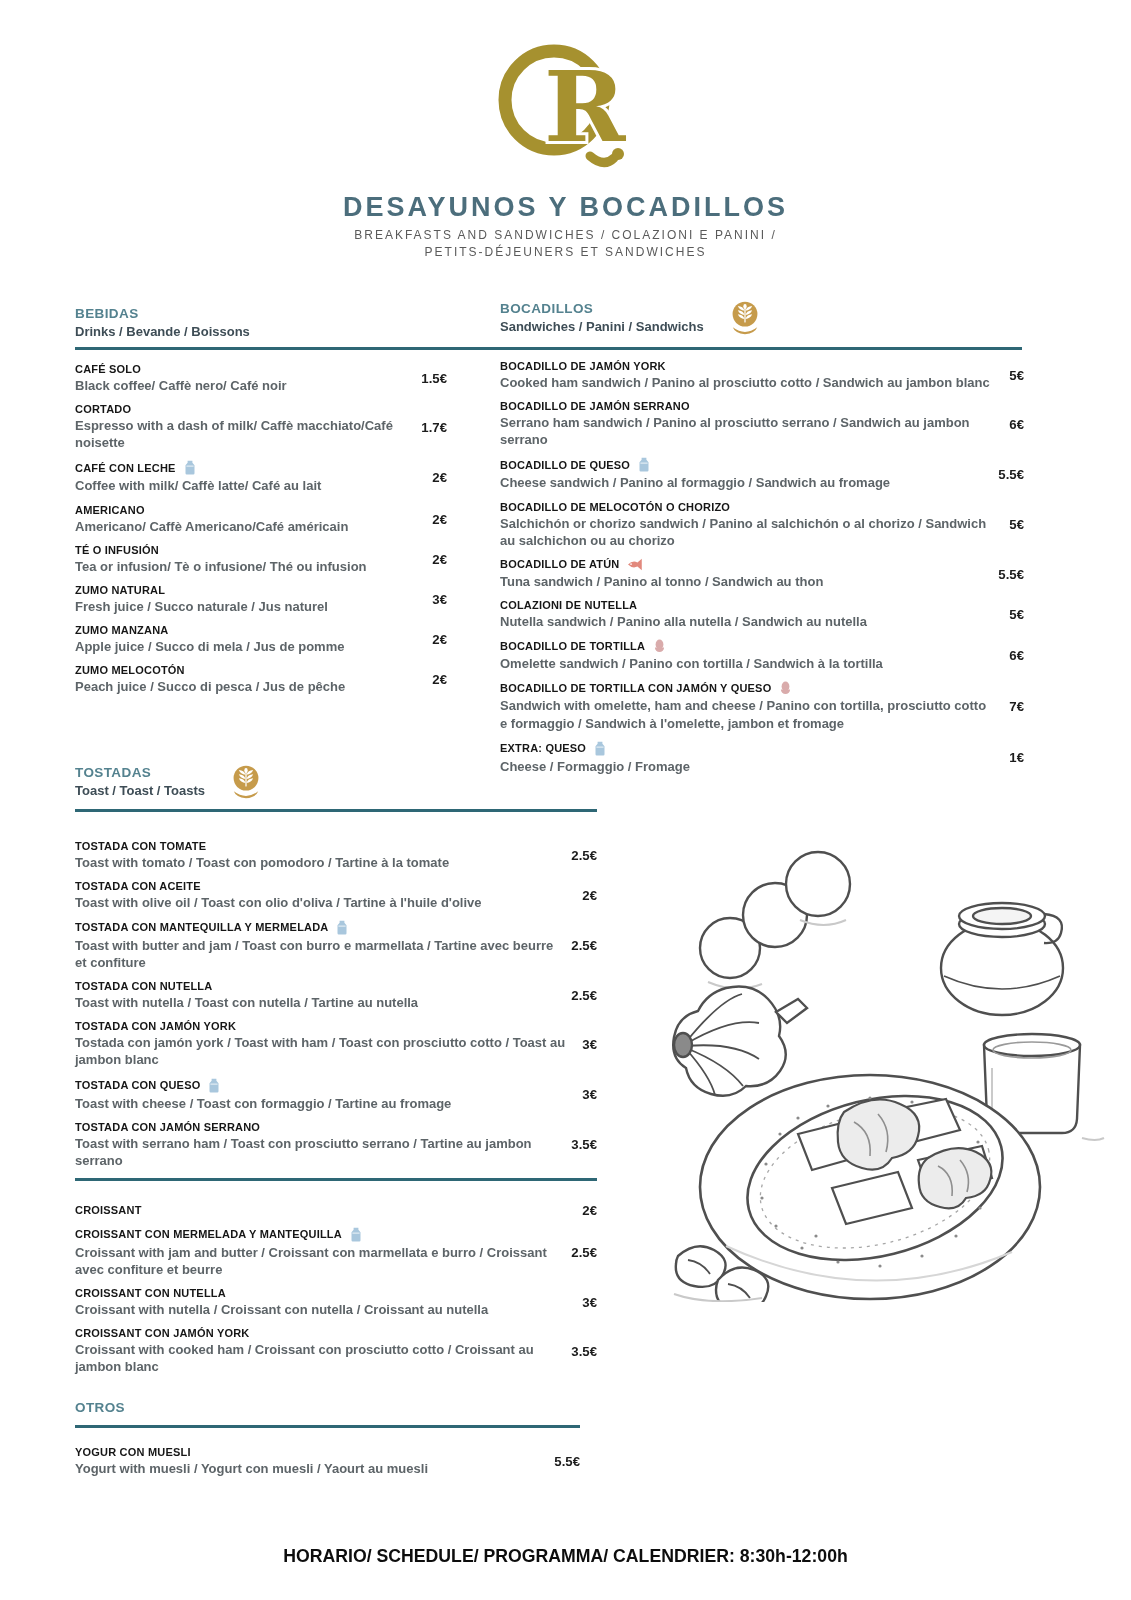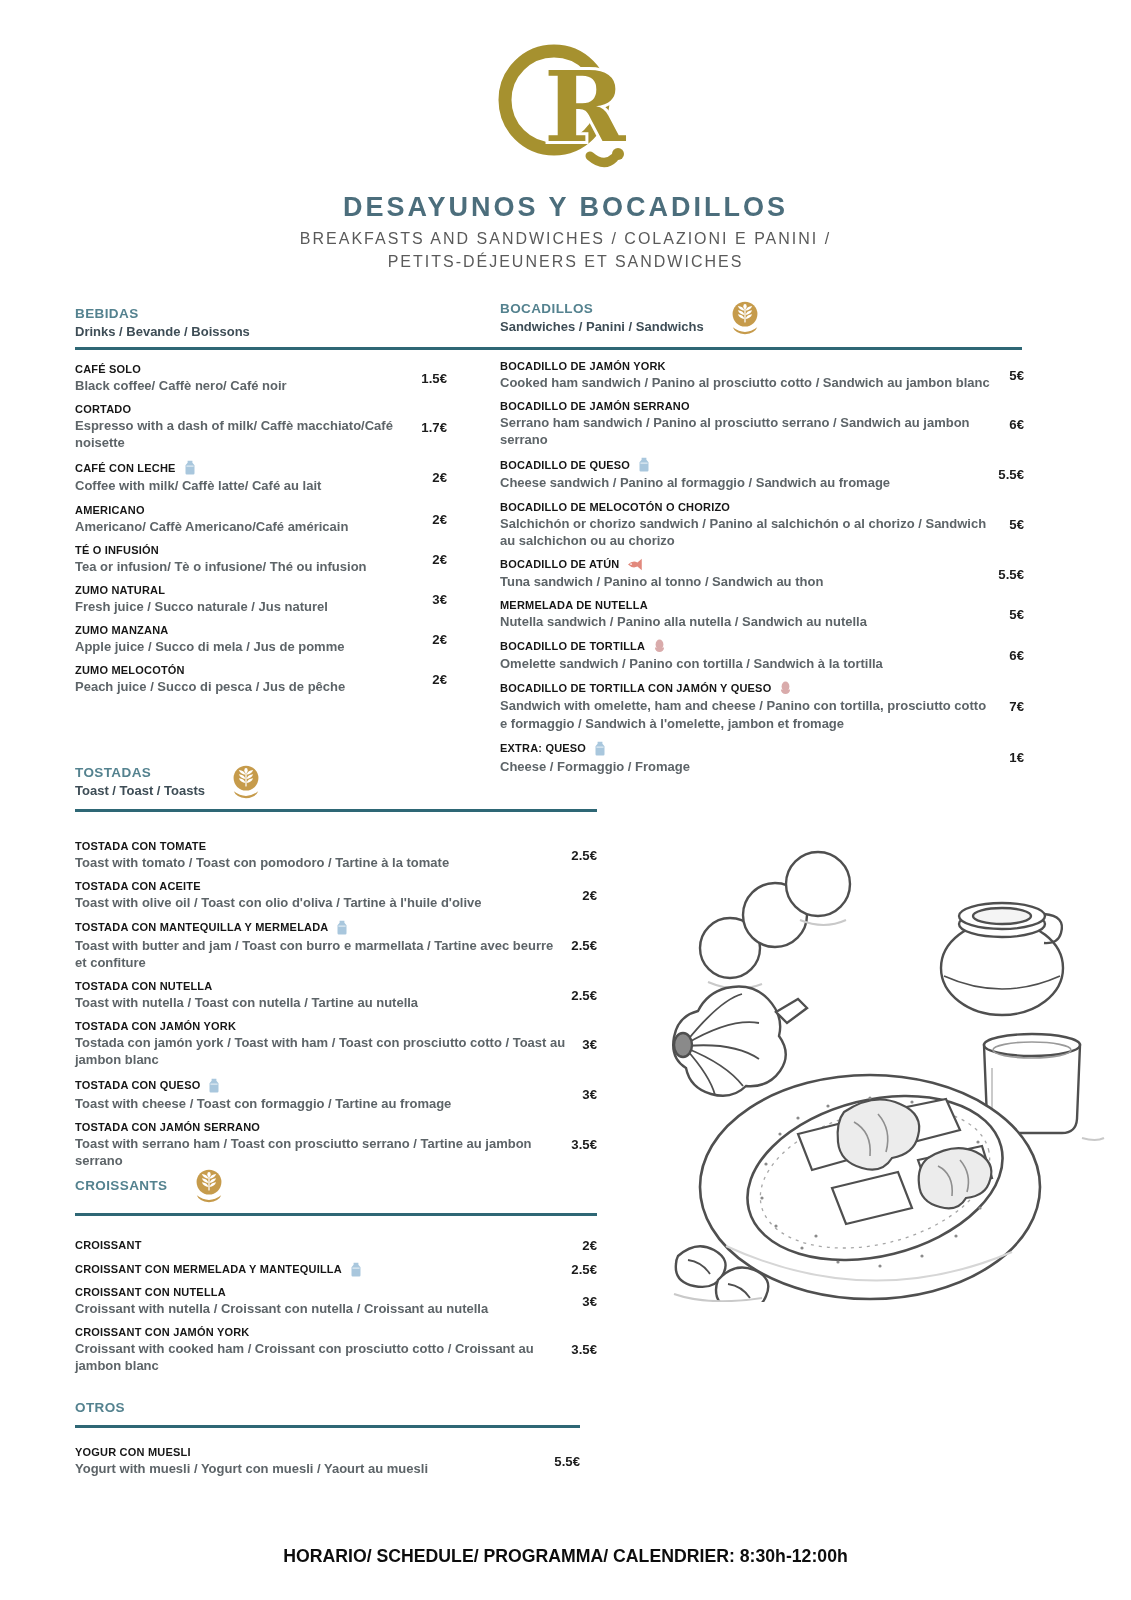--- a/index.html
+++ b/index.html
@@ -3,21 +3,21 @@
 <meta charset="utf-8">
 <style>
   html,body{margin:0;padding:0;background:#fff;}
   .page{position:relative;width:1131px;height:1600px;margin:0 auto;background:#ffffff;
         font-family:"Liberation Sans",sans-serif;overflow:hidden;}
 
   
   .masthead{position:absolute;top:38px;left:0;width:100%;text-align:center;}
   .logo-wrap{display:inline-block;}
   .menu-title{margin-top:12px;font-size:27px;font-weight:bold;letter-spacing:3px;color:#4c6e7c;}
-  .menu-subtitle{margin-top:4px;font-size:16px;letter-spacing:2px;color:#5a5a5a;line-height:1.45;}
+  .menu-subtitle{margin-top:4px;font-size:12px;letter-spacing:2px;color:#5a5a5a;line-height:1.45;}
 
   
   .sec-head{display:flex;align-items:center;gap:26px;}
   .sec-title{font-size:13.5px;font-weight:bold;letter-spacing:.4px;color:#54828f;}
   .sec-sub{font-size:13px;font-weight:bold;color:#3e4d56;margin-top:3px;}
   .divider{height:2.5px;background:#2e6775;border:none;margin:0;}
   .top-divider{position:absolute;left:75px;top:347px;width:947px;}
 
   
   .items{margin-top:0;}
@@ -259,21 +259,21 @@
             </span>
       </div>
       <div class="mi-desc">Tuna sandwich / Panino al tonno / Sandwich au thon</div>
     </div>
     <div class="mi-price">5.5€</div>
   </div>
 
   <div class="mi">
     <div class="mi-text">
       <div class="mi-name-row">
-        <span class="mi-name">MERMELADA DE NUTELLA</span>
+        <span class="mi-name">COLAZIONI DE NUTELLA</span>
 
       </div>
       <div class="mi-desc">Nutella sandwich / Panino alla nutella / Sandwich au nutella</div>
     </div>
     <div class="mi-price">5€</div>
   </div>
 
   <div class="mi">
     <div class="mi-text">
       <div class="mi-name-row">
@@ -431,39 +431,20 @@
 
       </div>
       <div class="mi-desc">Toast with serrano ham / Toast con prosciutto serrano / Tartine au jambon serrano</div>
     </div>
     <div class="mi-price">3.5€</div>
   </div>
 </div>
   </div>
 
   <div class="abs" id="sec-croissants">
-    <div class="sec-head">
-      <div class="sec-title">CROISSANTS</div>
-      <span class="mi-icon">
-          <svg width="30" height="35" viewBox="0 0 26 31" xmlns="http://www.w3.org/2000/svg">
-    <circle cx="13" cy="12.5" r="11" fill="#c69b4b"></circle>
-    <g fill="#ffffff">
-      <ellipse cx="13" cy="5.8" rx="1.5" ry="2.2"></ellipse>
-      <rect x="12.45" y="6" width="1.1" height="14" rx=".55"></rect>
-      <path d="M12.6 9.6q-4.4-.4-5.9-4.2 4.6.2 5.9 4.2z"></path>
-      <path d="M13.4 9.6q4.4-.4 5.9-4.2-4.6.2-5.9 4.2z"></path>
-      <path d="M12.6 13.2q-4.4-.4-5.9-4.2 4.6.2 5.9 4.2z"></path>
-      <path d="M13.4 13.2q4.4-.4 5.9-4.2-4.6.2-5.9 4.2z"></path>
-      <path d="M12.6 16.8q-4.4-.4-5.9-4.2 4.6.2 5.9 4.2z"></path>
-      <path d="M13.4 16.8q4.4-.4 5.9-4.2-4.6.2-5.9 4.2z"></path>
-    </g>
-    <path d="M2.2 24.2q10.8 8.2 21.6 0-1.8 5.2-10.8 6.2-9-1-10.8-6.2z" fill="#c69b4b"></path>
-  </svg>
-        </span>
-    </div>
     <div class="divider"></div>
     <div class="items">
   <div class="mi">
     <div class="mi-text">
       <div class="mi-name-row">
         <span class="mi-name">CROISSANT</span>
 
       </div>
 
     </div>
@@ -474,20 +455,21 @@
     <div class="mi-text">
       <div class="mi-name-row">
         <span class="mi-name">CROISSANT CON MERMELADA Y MANTEQUILLA</span>
         <span class="mi-icon">
                 <svg width="14" height="15" viewBox="0 0 14 15" xmlns="http://www.w3.org/2000/svg">
     <path fill="#a9c7dd" d="M4.6.8h4.8v2l2.1 2.4v8.1a1.2 1.2 0 0 1-1.2 1.2H3.7a1.2 1.2 0 0 1-1.2-1.2V5.2l2.1-2.4z"></path>
     <rect x="3.4" y="5.6" width="7.2" height="1" fill="#ffffff" opacity=".8"></rect>
   </svg>
               </span>
       </div>
+      <div class="mi-desc">Croissant with jam and butter / Croissant con marmellata e burro / Croissant avec confiture et beurre</div>
     </div>
     <div class="mi-price">2.5€</div>
   </div>
 
   <div class="mi">
     <div class="mi-text">
       <div class="mi-name-row">
         <span class="mi-name">CROISSANT CON NUTELLA</span>
 
       </div>

